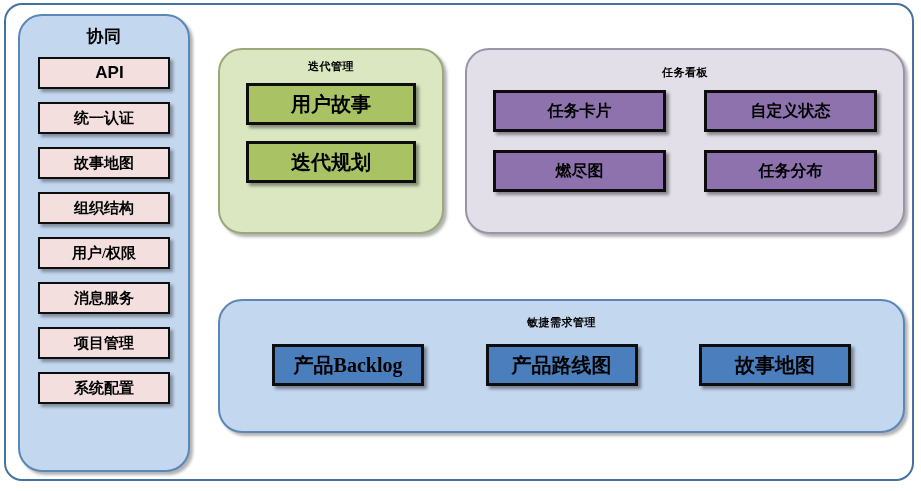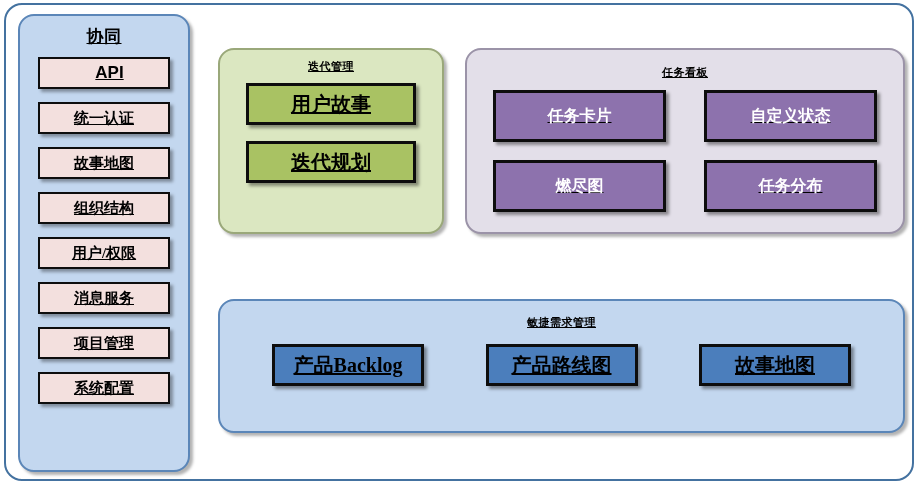--- a/index.html
+++ b/index.html
@@ -29,23 +29,22 @@
     border: 2px solid #4472a0;
     border-radius: 18px;
     background: #ffffff;
     box-sizing: border-box;
   }
 
   
   .panel {
     position: absolute;
     box-sizing: border-box;
-    border-radius: 16px;
+    border-radius: 24px;
     box-shadow: 3px 3px 3px rgba(0,0,0,0.30);
-    text-decoration: underline;
   }
   .panel-title {
     text-align: center;
     font-weight: bold;
     font-size: 11px;
     color: #000000;
     letter-spacing: 0.5px;
   }
 
   
@@ -128,32 +127,32 @@
   }
   #panel-board .panel-title { margin-top: 15px; }
   .board-grid {
     margin-top: 10px;
     padding: 0 26px;
     display: grid;
     grid-template-columns: 1fr 1fr;
     grid-gap: 18px 38px;
   }
   .box-purple {
-    height: 52px;
+    height: 42px;
     background: #8d72ad;
     border: 3px solid #0d0d0d;
     box-sizing: border-box;
     display: flex;
     align-items: center;
     justify-content: center;
     box-shadow: 3px 3px 3px rgba(0,0,0,0.40);
     font-size: 16px;
     font-family: "Liberation Serif", "DejaVu Serif", serif;
     font-weight: 600;
-    color: #ffffff;
+    color: #000000;
   }
 
   
   #panel-agile {
     left: 218px;
     top: 299px;
     width: 687px;
     height: 134px;
     background: #c3d7ef;
     border: 2px solid #5b86b8;

